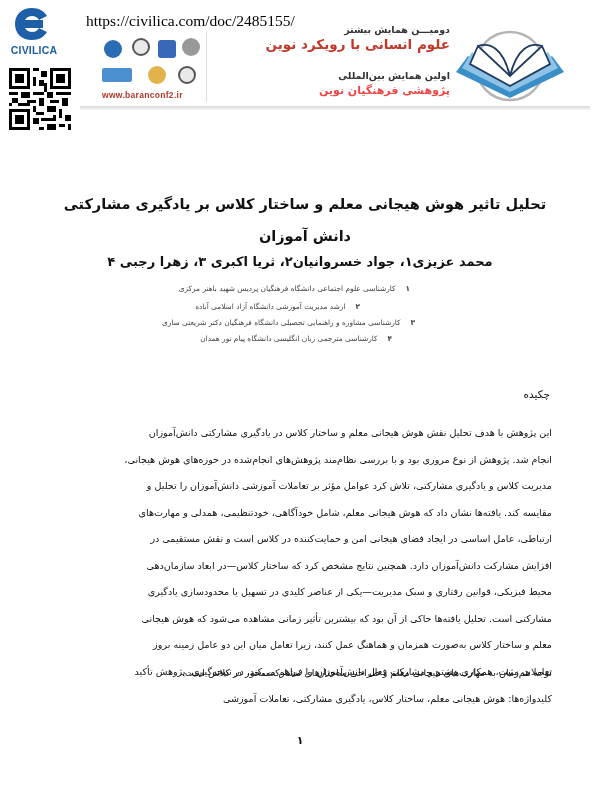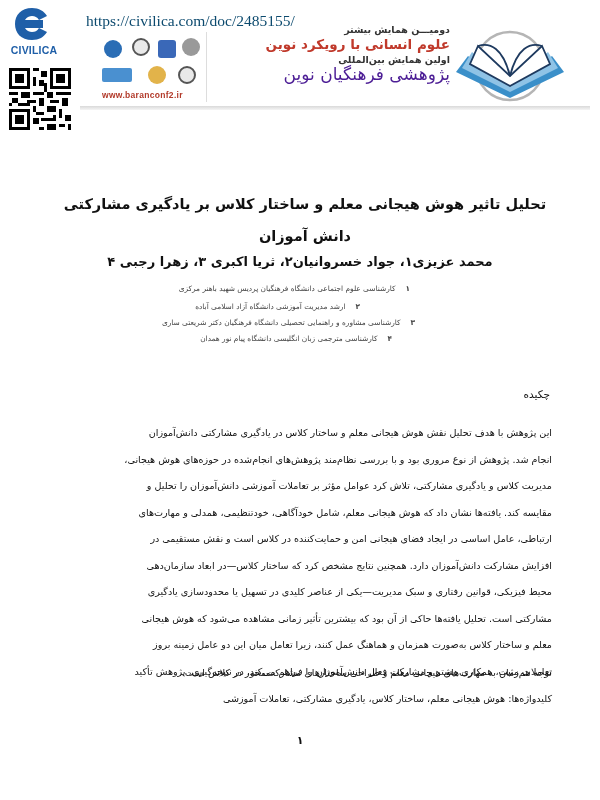--- a/index.html
+++ b/index.html
@@ -7,37 +7,37 @@
          font-family:"DejaVu Sans", sans-serif; color:#111; }
   .abs { position:absolute; }
 
   
   .civ-logo { left:6px; top:6px; width:52px; height:52px; }
   .civ-c { position:absolute; left:6px; top:0; width:40px; height:36px; }
   .civ-text { position:absolute; left:0; top:38px; width:56px; text-align:center;
               font-family:"Liberation Sans", sans-serif; font-weight:bold; font-size:10.5px; color:#1f5fa8; letter-spacing:0.2px; }
   .qr { left:9px; top:68px; width:62px; height:62px; }
 
-  .url { left:86px; top:12px; font-family:"Liberation Serif", serif; font-size:15.5px; color:#0c4a6e; z-index:3; }
+  .url { left:86px; top:12px; font-family:"Liberation Serif", serif; font-size:15.5px; color:#000000; z-index:3; }
 
   
   .banner { left:80px; top:30px; width:520px; height:80px; background:#fff; }
   .banner-shadow { left:80px; top:106px; width:510px; height:4px;
                    background:linear-gradient(#d9d9d9,#f5f5f5); }
   .sponsor-box { left:98px; top:32px; width:112px; height:72px; }
   .sponsor-logo { position:absolute; width:18px; height:18px; border-radius:50%; }
   .divider-v { left:206px; top:32px; width:1px; height:70px; background:#ddd; }
   .baran-url { position:absolute; left:4px; top:58px; font-family:"Liberation Sans", sans-serif;
                font-weight:bold; font-size:8.5px; color:#b23a2a; letter-spacing:0.3px;text-align:center; }
 
   .conf-text { right:150px; top:24px; text-align:right; direction:rtl; font-family:"DejaVu Sans", sans-serif; }
   .conf-line1 { font-size:9.5px; font-weight:bold; color:#333; line-height:12px; }
   .conf-line2 { font-size:13.5px; font-weight:bold; color:#c0392b; line-height:17px; }
-  .conf-line3 { font-size:9.5px; font-weight:bold; color:#333; line-height:13px; }
-  .conf-line4 { font-size:17px; font-weight:normal; color:#4c1d95; line-height:17px; }
+  .conf-line3 { font-size:9.5px; font-weight:bold; color:#333; line-height:13px;margin-top:16px; }
+  .conf-line4 { font-size:11px; font-weight:bold; color:#ef4444; line-height:17px; }
   .book-icon { left:448px; top:26px; width:132px; height:78px; }
 
   
   .title { left:60px; top:188px; width:490px; text-align:center; direction:rtl;
            font-family:"DejaVu Sans", sans-serif; font-weight:bold; font-size:14.5px; line-height:32px; }
   .authors { left:100px; top:254px; width:400px; text-align:center; direction:rtl;
              font-weight:bold; font-size:13px; }
   .aff { direction:rtl; font-size:7.4px; color:#444; position:absolute; white-space:nowrap; }
   .aff .num { font-weight:bold; margin-left:10px; }
 

